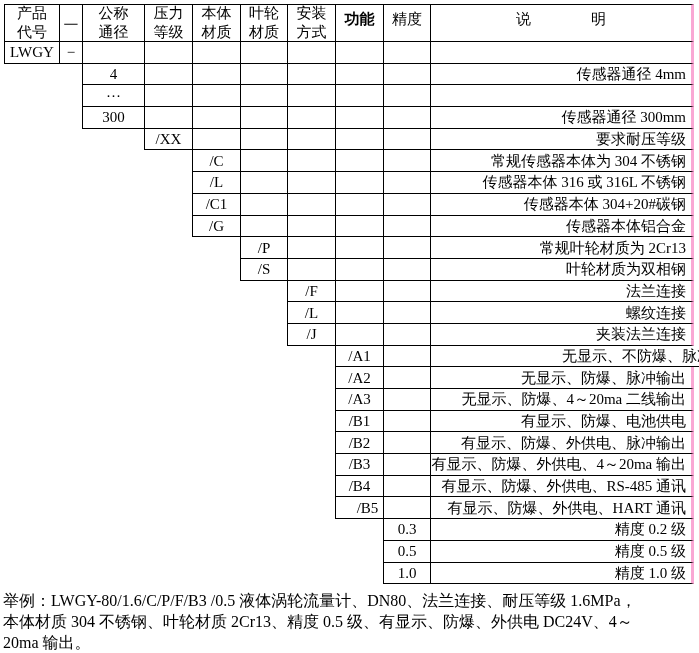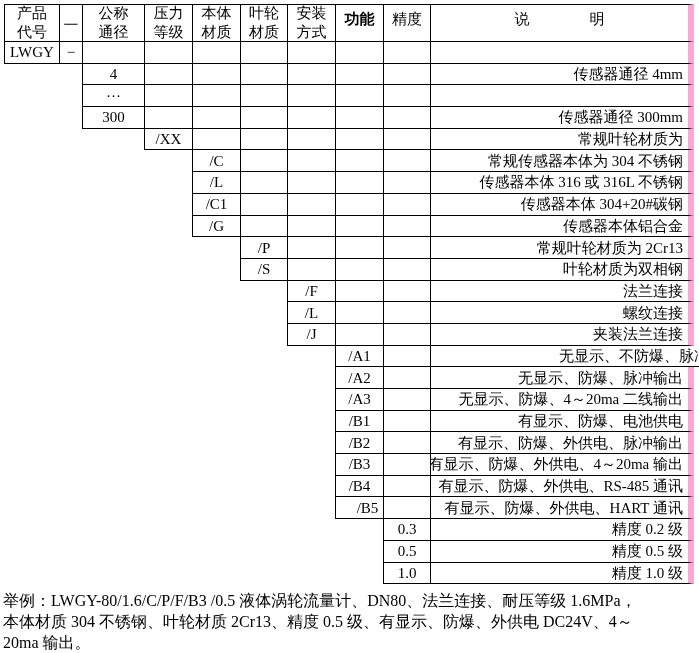--- a/index.html
+++ b/index.html
@@ -34,21 +34,21 @@
     border-left: 1px solid #000;
     border-bottom: 1px solid #000;
     display: flex;
     align-items: center;
     justify-content: center;
     font-size: 15px;
     line-height: 18px;
     overflow: hidden;
     white-space: pre;
   }
-  .cell.last { border-right: 6px solid #f9a8d4; align-items: center; }
+  .cell.last { border-right: 3px solid #f9a8d4; align-items: center; }
   .header-row .cell {
     border-top: 1px solid #000;
     flex-direction: column;
     justify-content: center;
     line-height: 19px;
   }
   .header-row .cell.va-top { justify-content: flex-start; padding-top: 5px; }
   .header-row .cell.va-bottom { justify-content: flex-end; padding-bottom: 6px; }
   .cell.desc {
     justify-content: flex-end;
@@ -122,21 +122,21 @@
         <div class="cell" style="width: 47px;"></div>
         <div class="cell last desc" style="width: 264px;">传感器通径 300mm</div>
       </div>
       <div class="tr" style="margin-left: 140px;">
         <div class="cell" style="width: 48px;">/XX</div>
         <div class="cell" style="width: 48px;"></div>
         <div class="cell" style="width: 47px;"></div>
         <div class="cell" style="width: 48px;"></div>
         <div class="cell" style="width: 48px;"></div>
         <div class="cell" style="width: 47px;"></div>
-        <div class="cell last desc" style="width: 264px;">常规叶轮材质为</div>
+        <div class="cell last desc" style="width: 264px;">要求耐压等级</div>
       </div>
       <div class="tr" style="margin-left: 188px;">
         <div class="cell" style="width: 48px;">/C</div>
         <div class="cell" style="width: 47px;"></div>
         <div class="cell" style="width: 48px;"></div>
         <div class="cell" style="width: 48px;"></div>
         <div class="cell" style="width: 47px;"></div>
         <div class="cell last desc" style="width: 264px;">常规传感器本体为 304 不锈钢</div>
       </div>
       <div class="tr" style="margin-left: 188px;">

